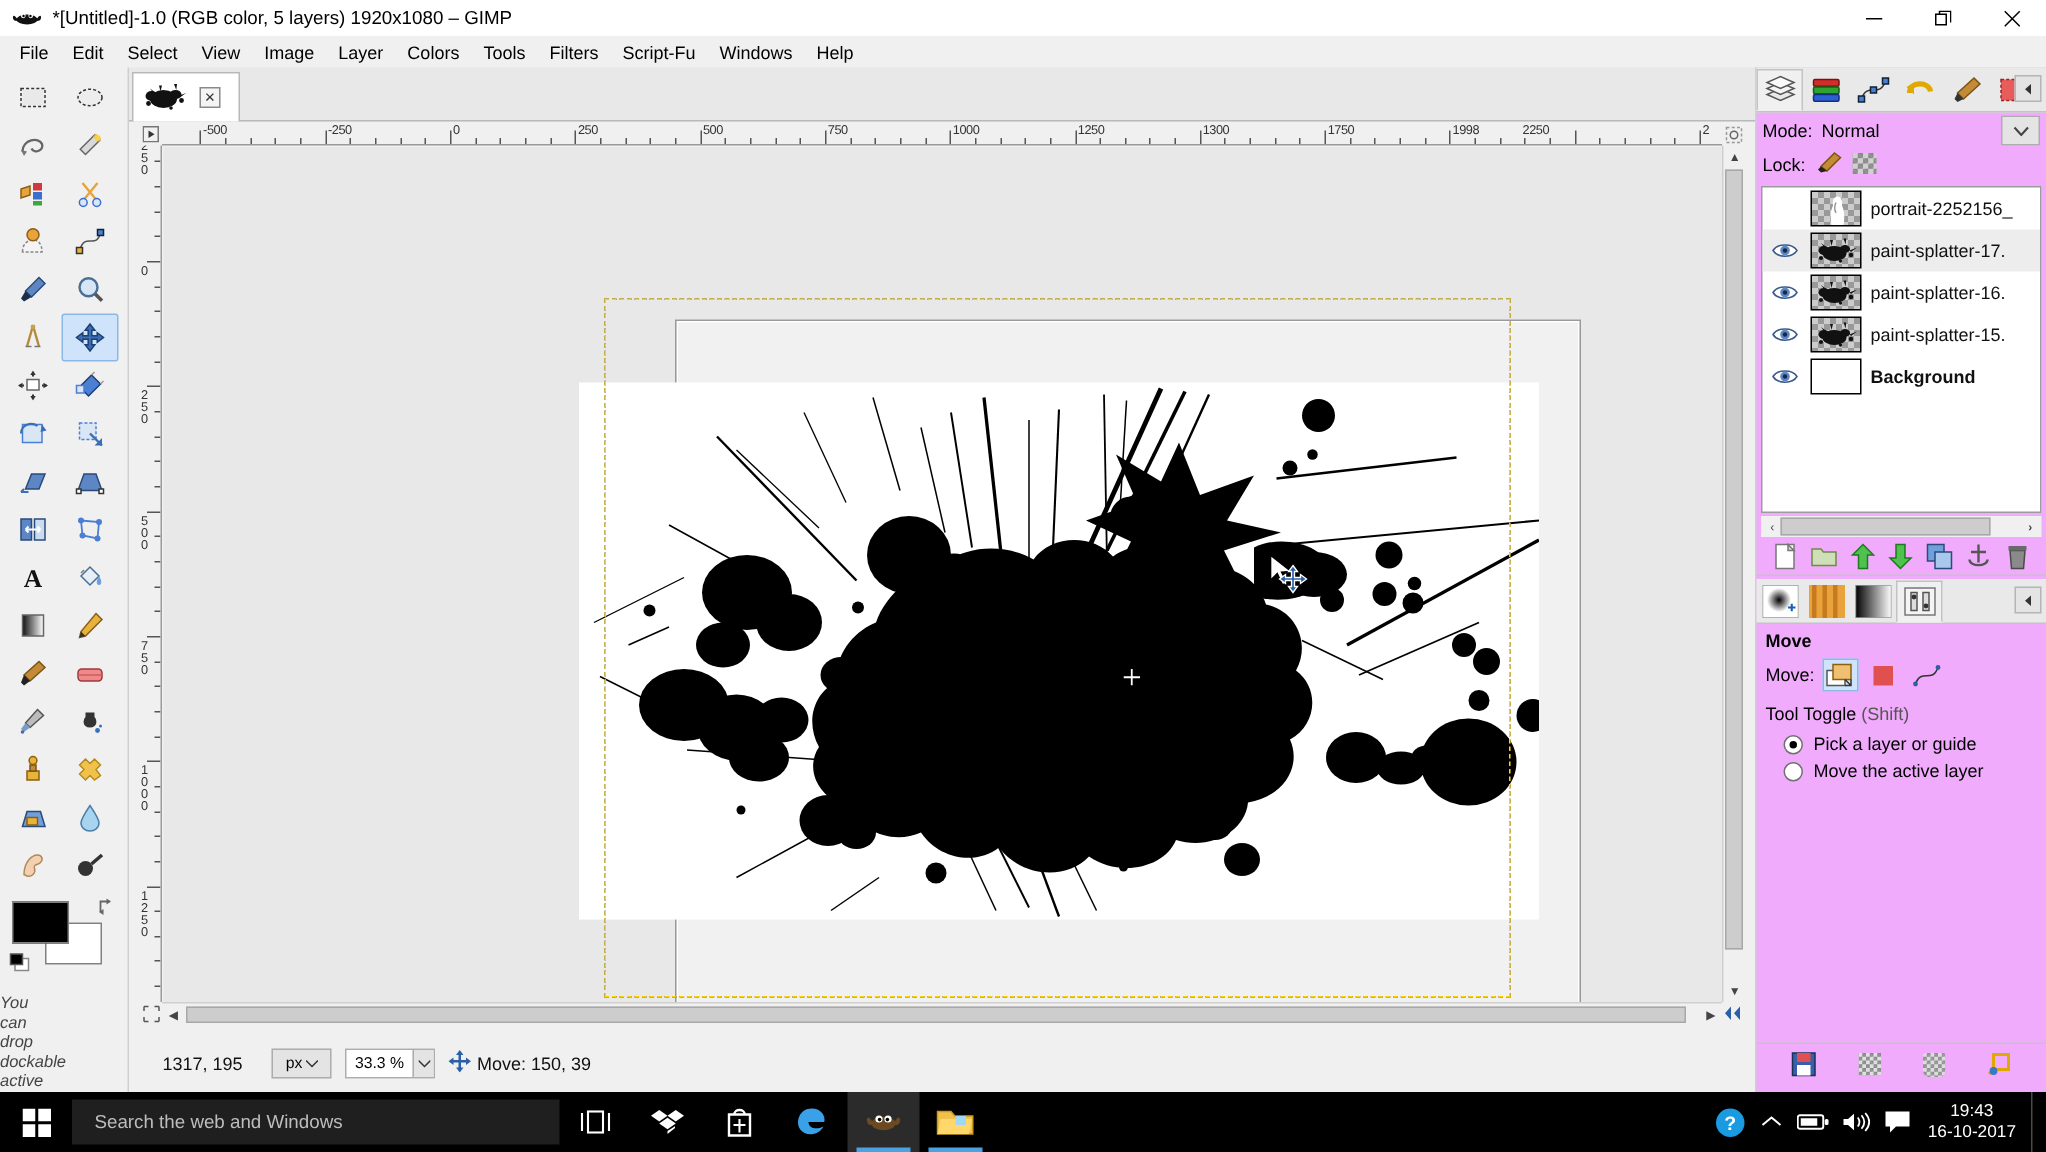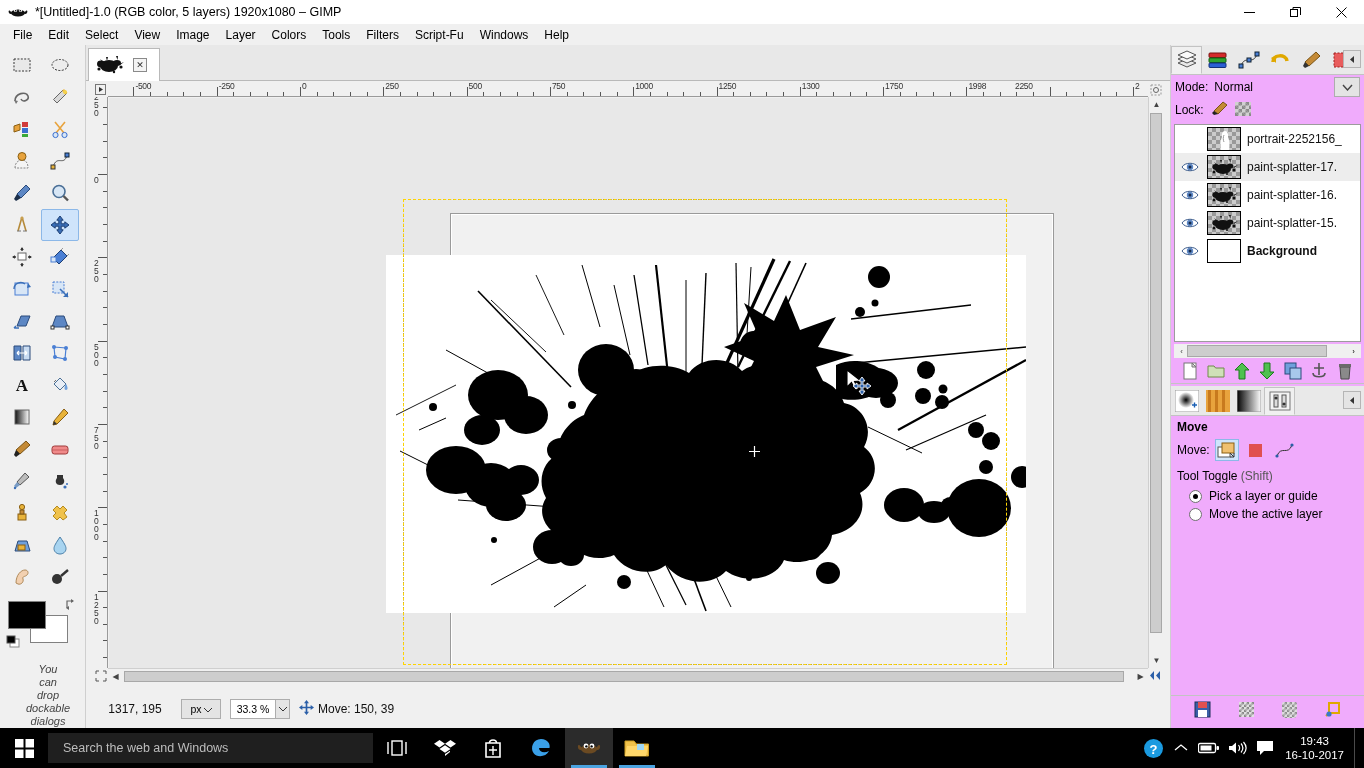--- a/index.html
+++ b/index.html
@@ -50,21 +50,21 @@
   .tool svg{ display:block; }
 
   .color-area{ position:relative; margin-top:8px; margin-left:8px; width:66px; height:46px; }
   .fg-swatch{ position:absolute; left:0; top:0; width:38px; height:28px; background:#000;
               border:1px solid #808080; }
   .bg-swatch{ position:absolute; left:22px; top:14px; width:38px; height:28px; background:#fff;
               border:1px solid #808080; }
   .swap-icon{ position:absolute; right:-4px; top:-4px; width:14px; height:14px; }
   .reset-icon{ position:absolute; left:-2px; bottom:-4px; width:16px; height:16px; }
   .drop-text{
-    margin-top:16px; width:96px; text-align:center; font-style:italic;
+    margin-top:16px; width:96px; font-style:italic;
     font-size:11px; color:#444; line-height:13px;
   }
 
   
   .imgwin{
     position:absolute; left:86px; top:45px; width:1084px; height:683px;
     background:#f0f0f0;
   }
   .tabstrip{
     position:absolute; left:0; top:0; width:1084px; height:36px;
@@ -664,21 +664,21 @@
           <rect x="1" y="1" width="8" height="7" fill="#000" stroke="#555"></rect>
         </svg>
       </div>
     </div>
 
     <div class="drop-text">
       <div>You</div>
       <div>can</div>
       <div>drop</div>
       <div>dockable</div>
-      <div>dialogs</div>
+      <div>active</div>
     </div>
   </div>
 
   <div class="imgwin">
 
     <div class="tabstrip">
       <div class="tab">
         <div class="tab-thumb">
           <svg width="38" height="26" viewBox="0 0 38 26">
             <rect width="38" height="26" fill="#fff"></rect>

